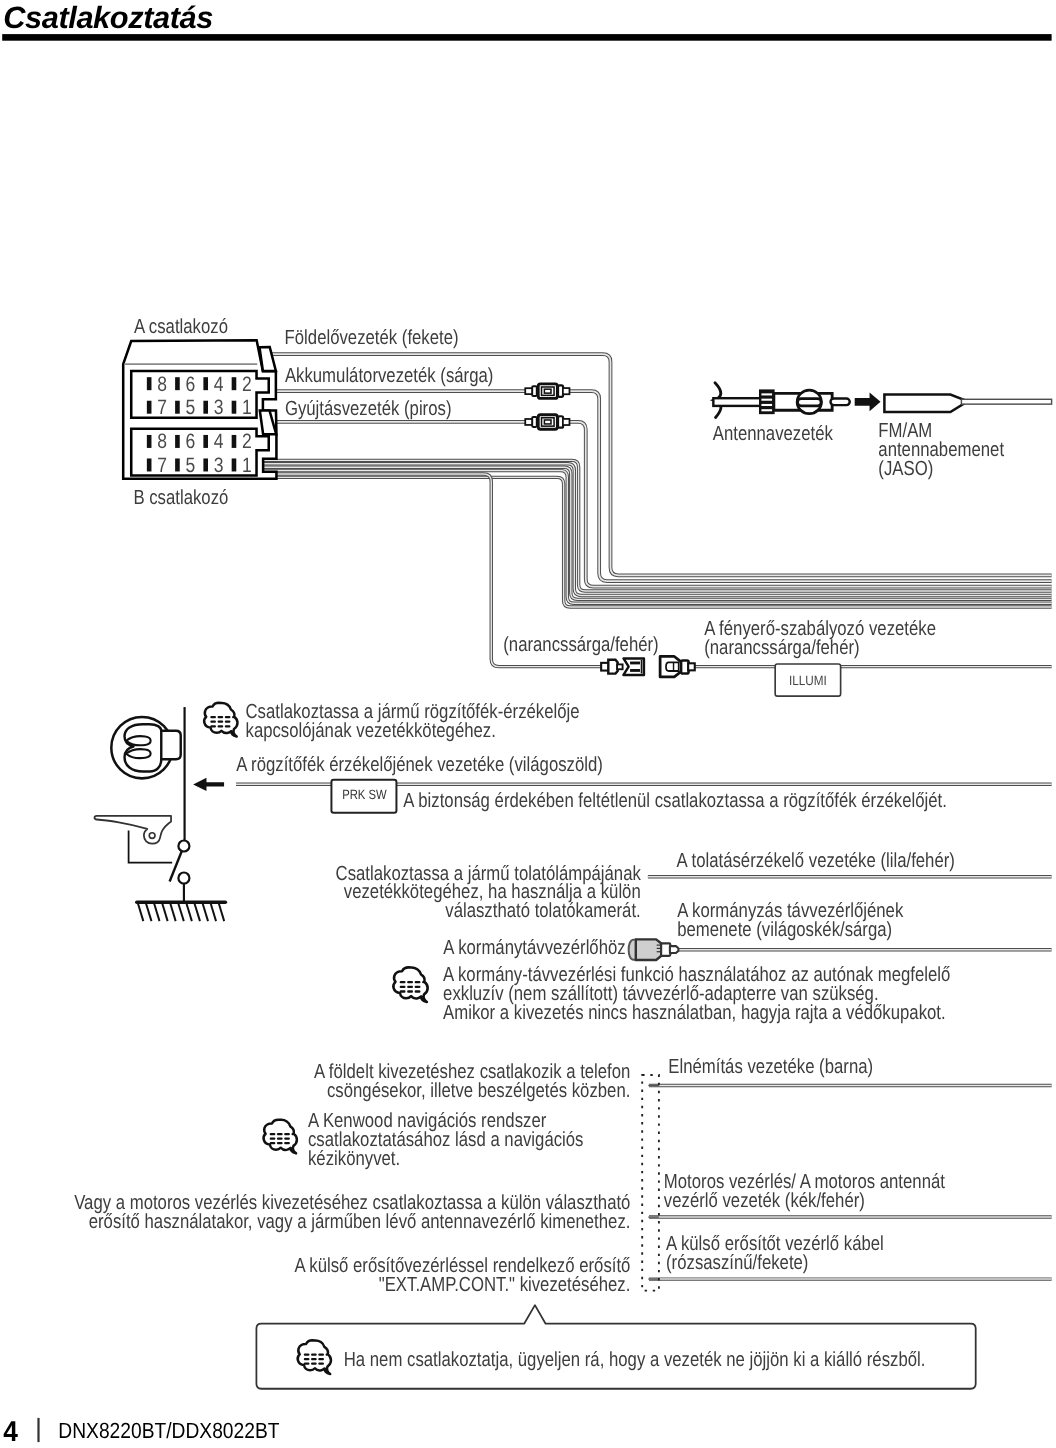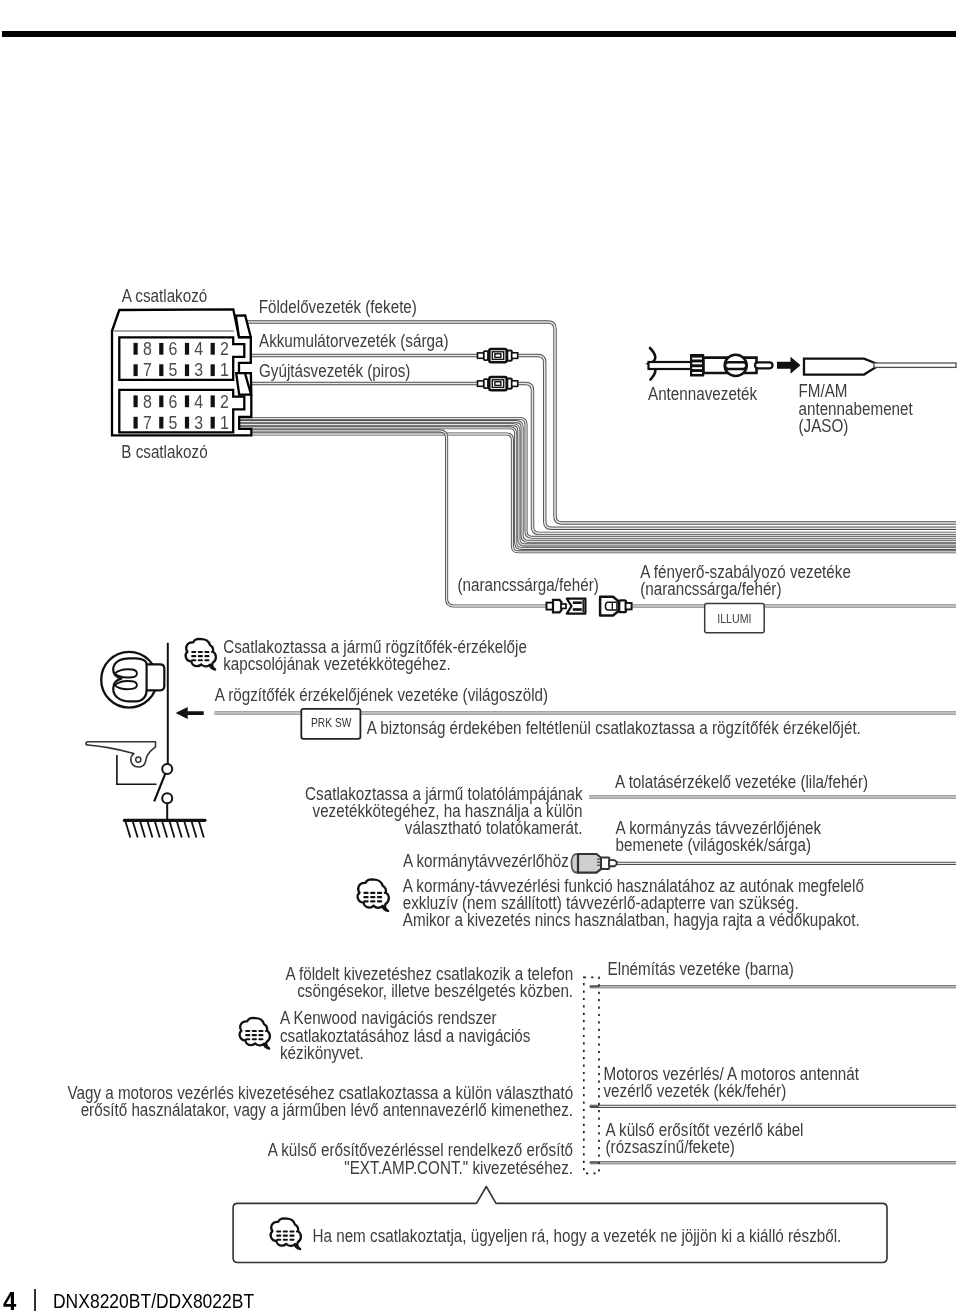--- a/index.html
+++ b/index.html
@@ -22,20 +22,21 @@
   .ftr-num{position:absolute;left:3px;top:1286px;font-size:26px;font-weight:bold;color:#000;
     transform:scaleX(0.92);transform-origin:left top;}
   .ftr-bar{position:absolute;left:34px;top:1289px;width:2.2px;height:22px;background:#333;}
   .ftr-model{position:absolute;left:53px;top:1290px;font-size:20px;color:#000;
     transform:scaleX(0.874);transform-origin:left top;}
 </style>
 </head>
 <body>
 
 <div id="page">
+  <div class="hdr-title">Csatlakoztatás</div>
   <div class="hdr-rule"></div>
 
   <svg id="diagram" viewBox="0 0 960 1316">
 <g>
 <path d="M 236.0 322.0 L 548.0 322.0 Q 555.0 322.0 555.0 329.0 L 555.0 516.0 Q 555.0 523.0 562.0 523.0 L 956.0 523.0" fill="none" stroke="#4d4d4d" stroke-width="3.40"></path>
 <path d="M 236.0 322.0 L 548.0 322.0 Q 555.0 322.0 555.0 329.0 L 555.0 516.0 Q 555.0 523.0 562.0 523.0 L 956.0 523.0" fill="none" stroke="#e6e6e6" stroke-width="1.60"></path>
 <path d="M 236.0 355.5 L 537.7 355.5 Q 544.7 355.5 544.7 362.5 L 544.7 521.2 Q 544.7 528.2 551.7 528.2 L 956.0 528.2" fill="none" stroke="#4d4d4d" stroke-width="3.40"></path>
 <path d="M 236.0 355.5 L 537.7 355.5 Q 544.7 355.5 544.7 362.5 L 544.7 521.2 Q 544.7 528.2 551.7 528.2 L 956.0 528.2" fill="none" stroke="#e6e6e6" stroke-width="1.60"></path>
 <path d="M 236.0 383.5 L 525.5 383.5 Q 532.5 383.5 532.5 390.5 L 532.5 526.4 Q 532.5 533.4 539.5 533.4 L 956.0 533.4" fill="none" stroke="#4d4d4d" stroke-width="3.40"></path>
 <path d="M 236.0 383.5 L 525.5 383.5 Q 532.5 383.5 532.5 390.5 L 532.5 526.4 Q 532.5 533.4 539.5 533.4 L 956.0 533.4" fill="none" stroke="#e6e6e6" stroke-width="1.60"></path>

